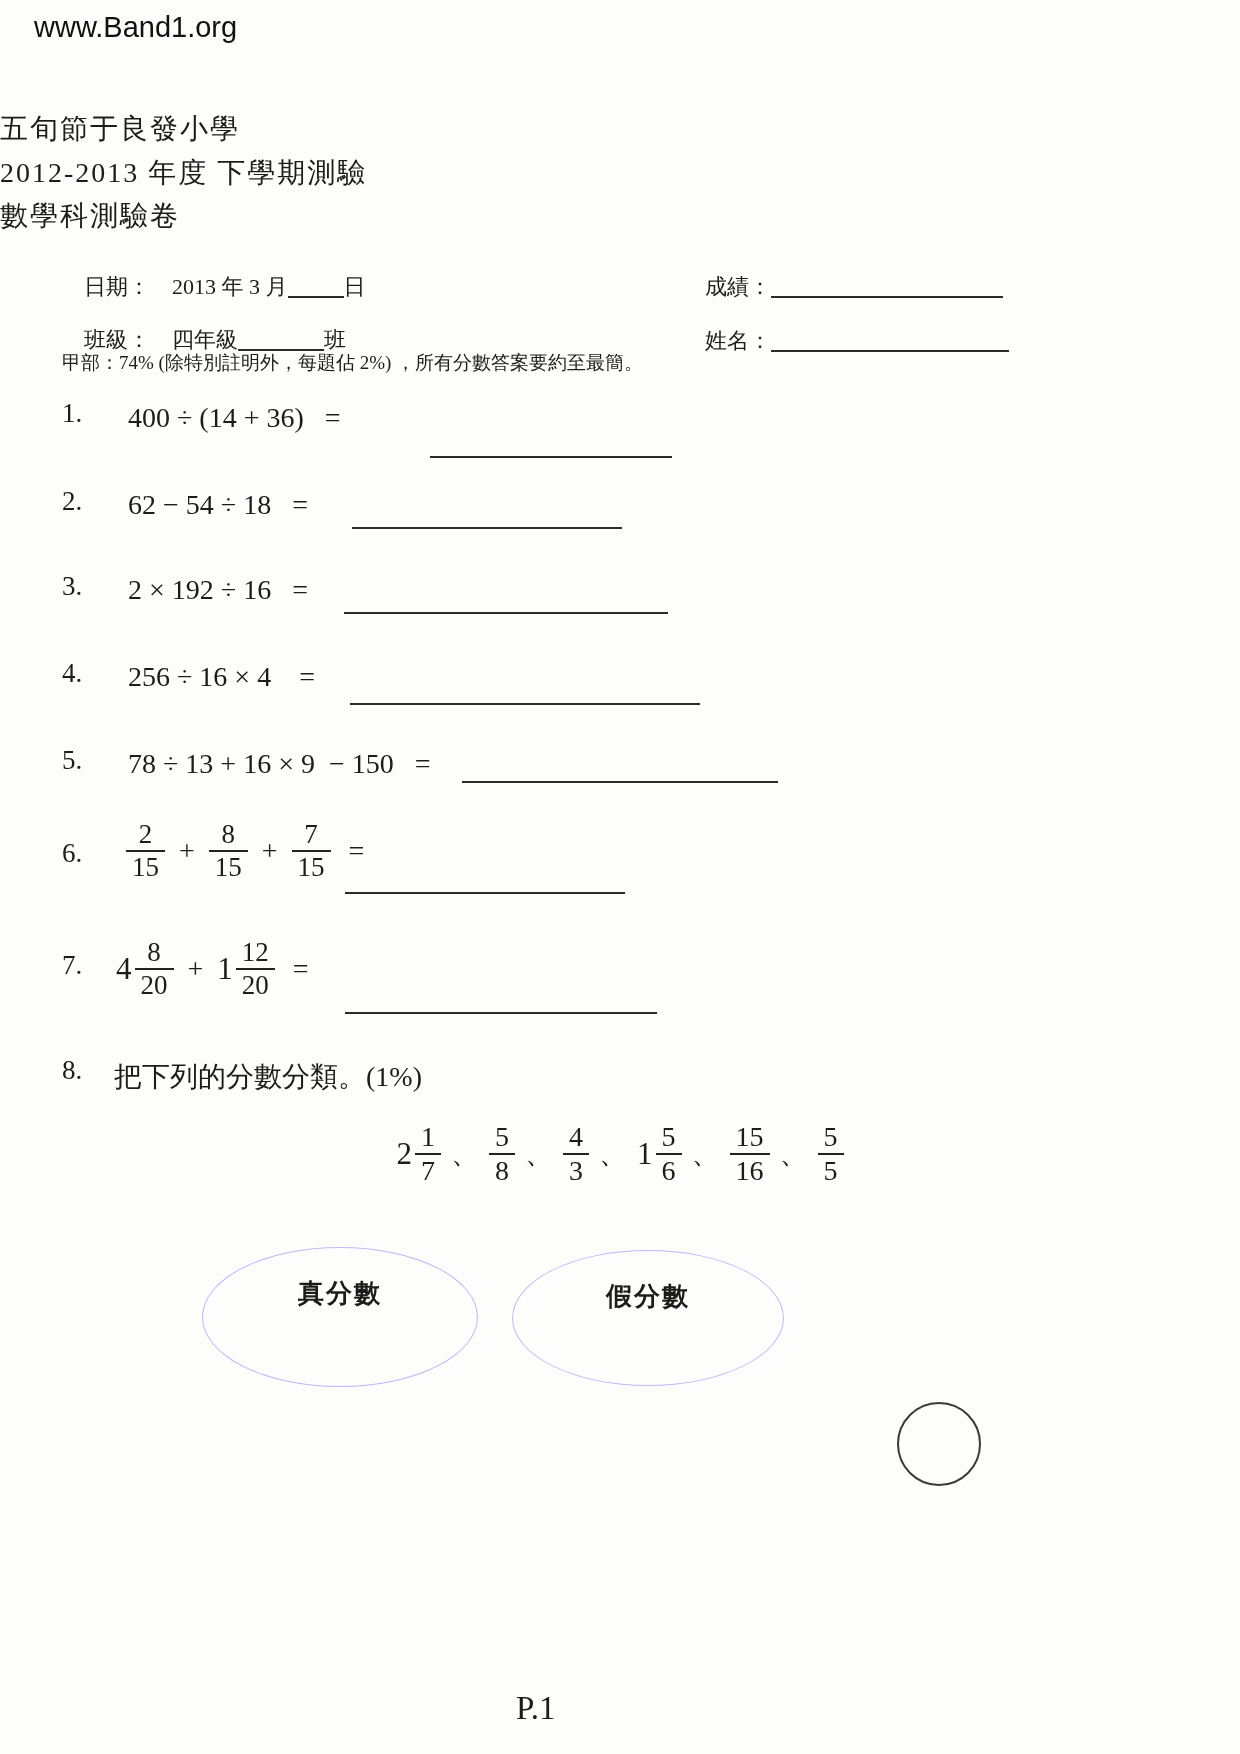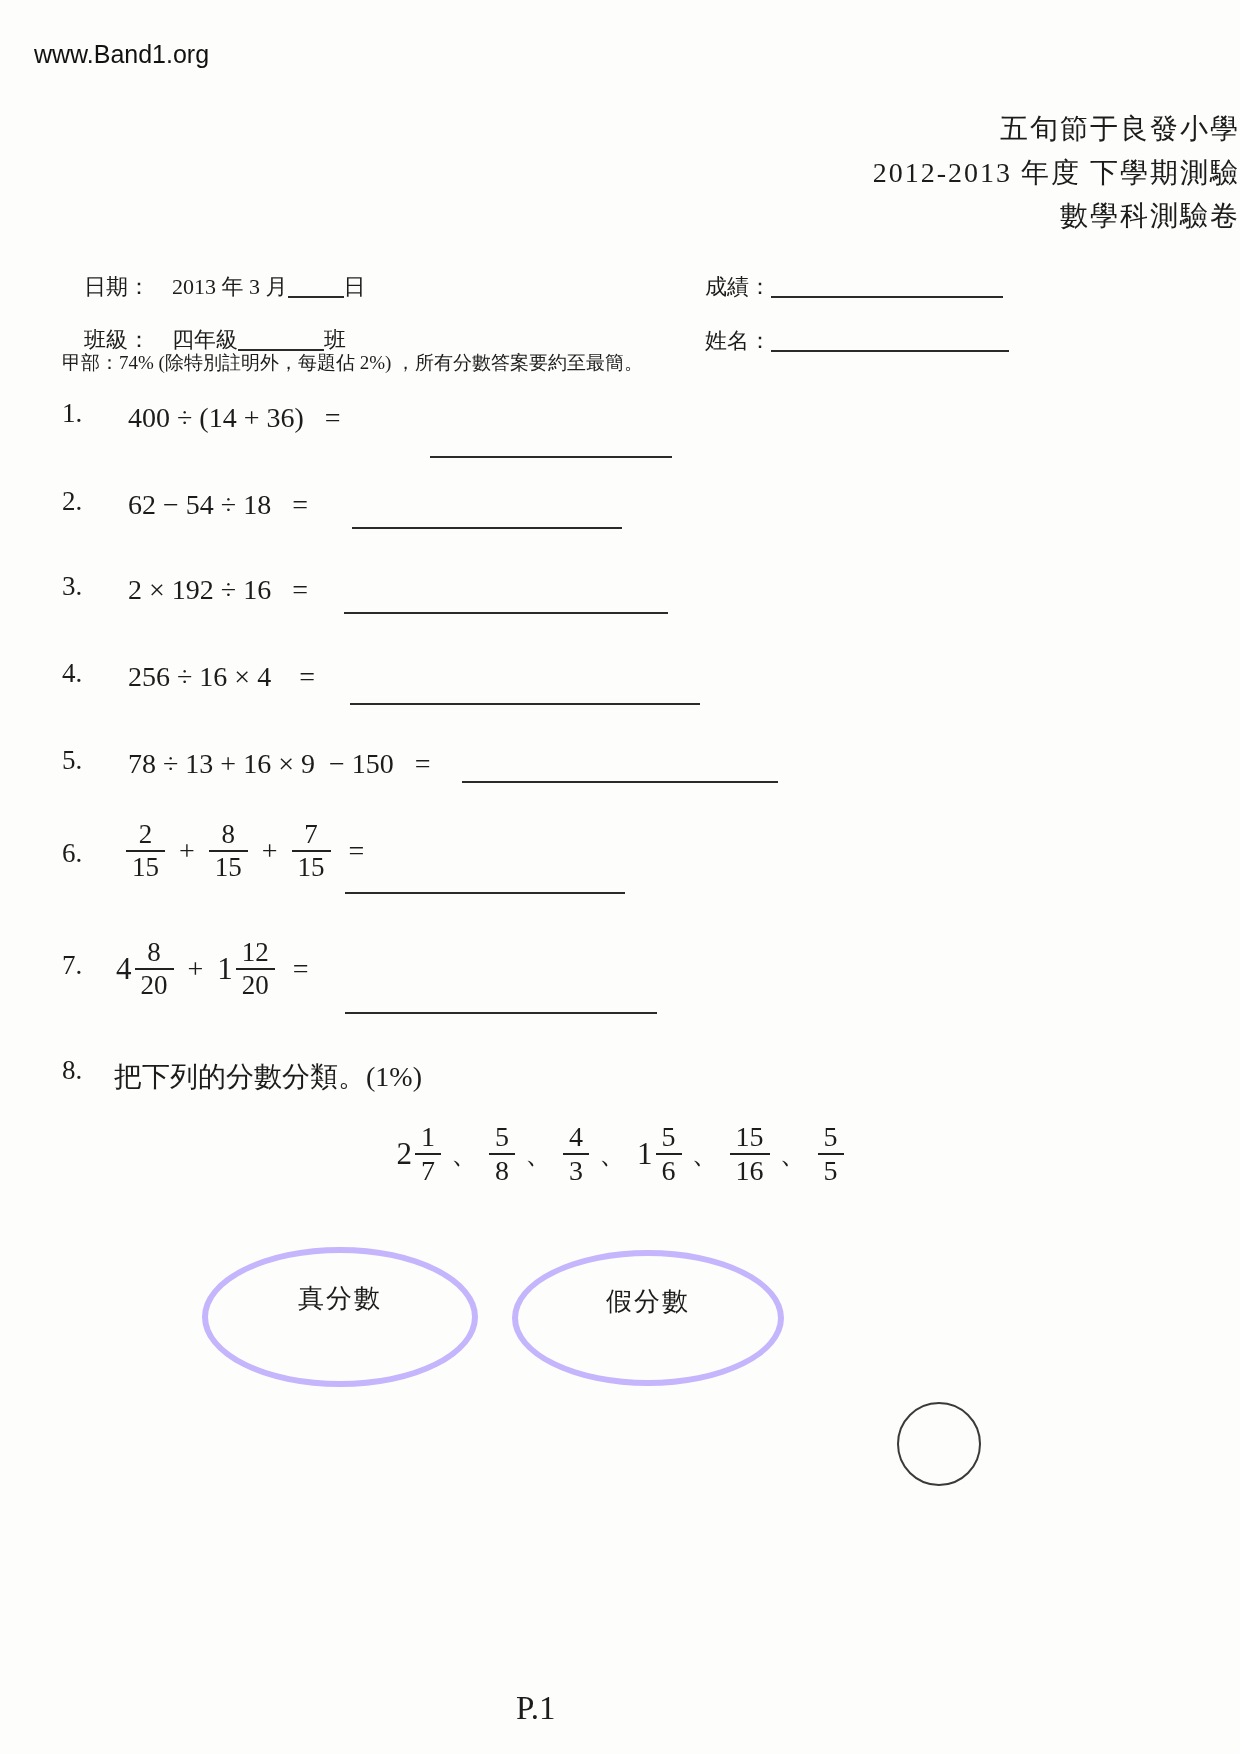--- a/index.html
+++ b/index.html
@@ -7,25 +7,25 @@
   .page {
     position:relative;
     width:1240px; height:1754px;
     margin:0 auto;
     background:#fdfdfb;
     color:#1c1c1c;
     font-family:"Liberation Serif", serif;
     overflow:hidden;
   }
   .abs { position:absolute; }
-  .center { left:0; width:100%; text-align:right; }
+  .center { left:0; width:100%; text-align:left; }
   .watermark {
-    left:34px; top:40px;
+    left:34px; top:11px;
     font-family:"Liberation Sans", sans-serif;
-    font-size:25px; color:#111;
+    font-size:29px; color:#111;
   }
   .title { font-size:28px; letter-spacing:2px; font-weight:500; }
   .inforow { font-size:22px; white-space:pre; }
   .lblgap { display:inline-block; width:22px; }
   .blank {
     display:inline-block;
     border-bottom:2px solid #2b2b2b;
     height:1.05em;
     vertical-align:-4px;
   }
@@ -45,22 +45,23 @@
   .mixed .whole { font-size:31px; margin-right:3px; }
   .op { margin:0 14px; font-size:28px; }
   .eq { margin-left:18px; font-size:28px; }
   .fraclist {
     left:0; width:100%;
     display:flex; justify-content:center; align-items:center;
     font-size:28px;
   }
   .sep { margin:0 10px; font-size:28px; }
   .ellipse {
-    border:6px solid #c4b5fd;
+    border:1px solid #c4b5fd;
     border-radius:50%;
+    font-weight:bold;
   }
   .oval-label {
     position:absolute; top:28px; left:0; width:100%;
     text-align:center; font-size:26px; letter-spacing:2px;
   }
   .pagenum { font-size:33px; }
   .punch-circle {
     border:2px solid #3a3a3a;
     border-radius:50%;
     width:84px; height:84px;

